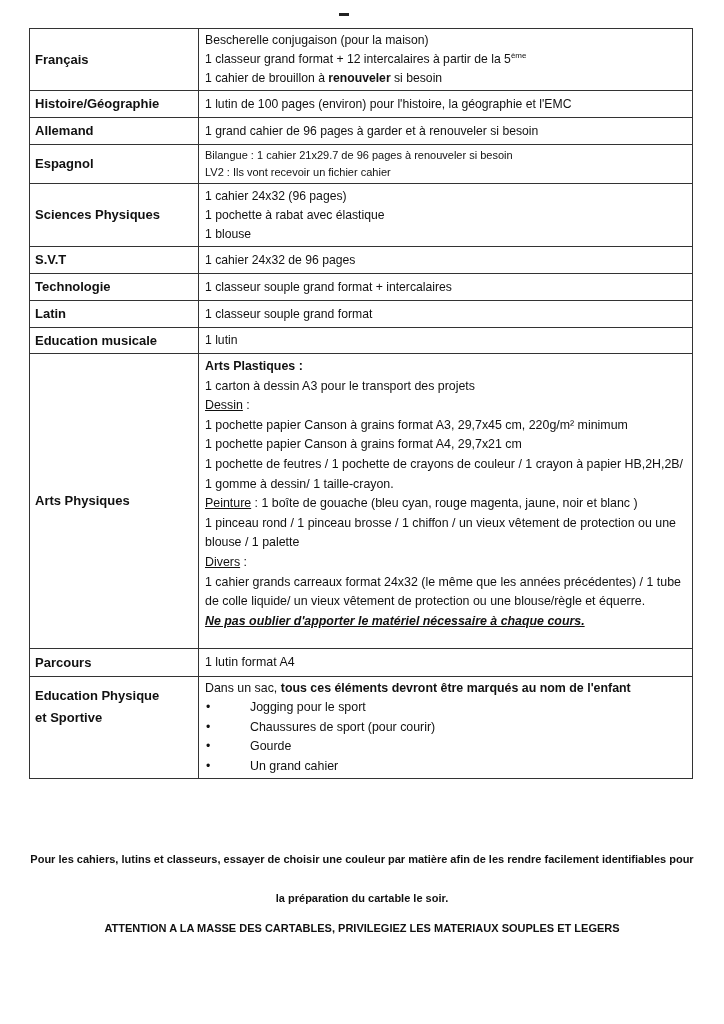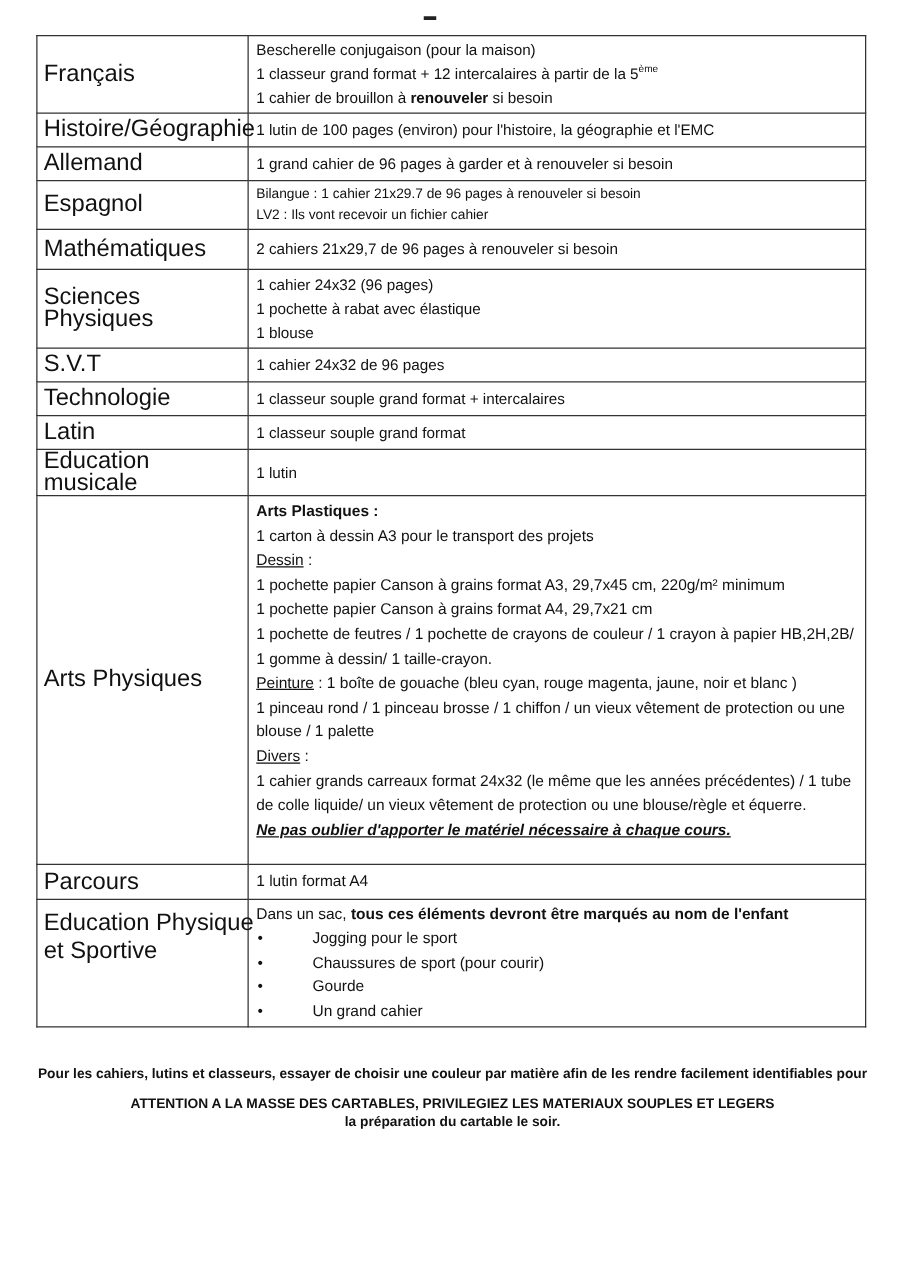--- a/index.html
+++ b/index.html
@@ -1,21 +1,21 @@
 <!DOCTYPE html>
 <html><head>
 <meta charset="utf-8">
 <style>
   html, body { margin: 0; padding: 0; background: #ffffff; }
   body { width: 724px; height: 1024px; position: relative; overflow: hidden;
          font-family: "Liberation Sans", "DejaVu Sans", sans-serif; color: #111; }
   .top-mark { position: absolute; left: 339px; top: 13px; width: 10px; height: 3px; background: #222; }
   table.supplies { position: absolute; left: 29px; top: 28px; width: 664px; border-collapse: collapse; table-layout: fixed; }
   table.supplies td { border: 1px solid #333; vertical-align: middle; padding: 0; }
-  td.subject { width: 163px; padding-left: 5px !important; font-weight: normal; font-size: 19px; line-height: 18px; }
+  td.subject { width: 163px; padding-left: 5px !important; font-weight: bold; font-size: 13px; line-height: 18px; }
   td.content { padding: 2px 6px !important; font-size: 12.2px; line-height: 19px; }
   .line { display: block; white-space: nowrap; }
   .small { font-size: 11px; line-height: 17px; }
   .arts .line { font-size: 12.4px; line-height: 19.6px; white-space: normal; }
   .b { font-weight: bold; }
   .u { text-decoration: underline; }
   .bi { font-weight: bold; font-style: italic; text-decoration: underline; }
   sup { font-size: 8px; line-height: 0; }
   .bullet-row { display: flex; align-items: center; line-height: 19.5px; }
   .bullet { width: 44px; flex: 0 0 44px; padding-left: 1px; }
@@ -47,26 +47,20 @@
     <td class="content">
           <span class="line">1 grand cahier de 96 pages à garder et à renouveler si besoin</span>
         </td>
   </tr>
   <tr style="height:39px">
     <td class="subject"><span>Espagnol</span></td>
     <td class="content">
       <span class="line small">Bilangue : 1 cahier 21x29.7 de 96 pages à renouveler si besoin</span>
       <span class="line small">LV2 : Ils vont recevoir un fichier cahier</span>
     </td>
-  </tr>
-  <tr style="height:32px">
-    <td class="subject"><span>Mathématiques</span></td>
-    <td class="content">
-          <span class="line">2 cahiers 21x29,7 de 96 pages à renouveler si besoin</span>
-        </td>
   </tr>
   <tr style="height:63px">
     <td class="subject"><span>Sciences Physiques</span></td>
     <td class="content">
       <span class="line">1 cahier 24x32 (96 pages)</span>
       <span class="line">1 pochette à rabat avec élastique</span>
       <span class="line">1 blouse</span>
     </td>
   </tr>
   <tr style="height:27px">
@@ -138,13 +132,13 @@
             <span class="bullet">•</span>
             <span>Un grand cahier</span>
           </div>
     </td>
   </tr>
 </tbody>
   </table>
 
 <div class="footer" style="top:853px">Pour les cahiers, lutins et classeurs, essayer de choisir une couleur par matière afin de les rendre facilement identifiables pour</div>
 <div class="footer" style="top:892px">la préparation du cartable le soir.</div>
-<div class="footer" style="top:877px">ATTENTION A LA MASSE DES CARTABLES, PRIVILEGIEZ LES MATERIAUX SOUPLES ET LEGERS</div>
+<div class="footer" style="top:922px">ATTENTION A LA MASSE DES CARTABLES, PRIVILEGIEZ LES MATERIAUX SOUPLES ET LEGERS</div>
 
 </body></html>

